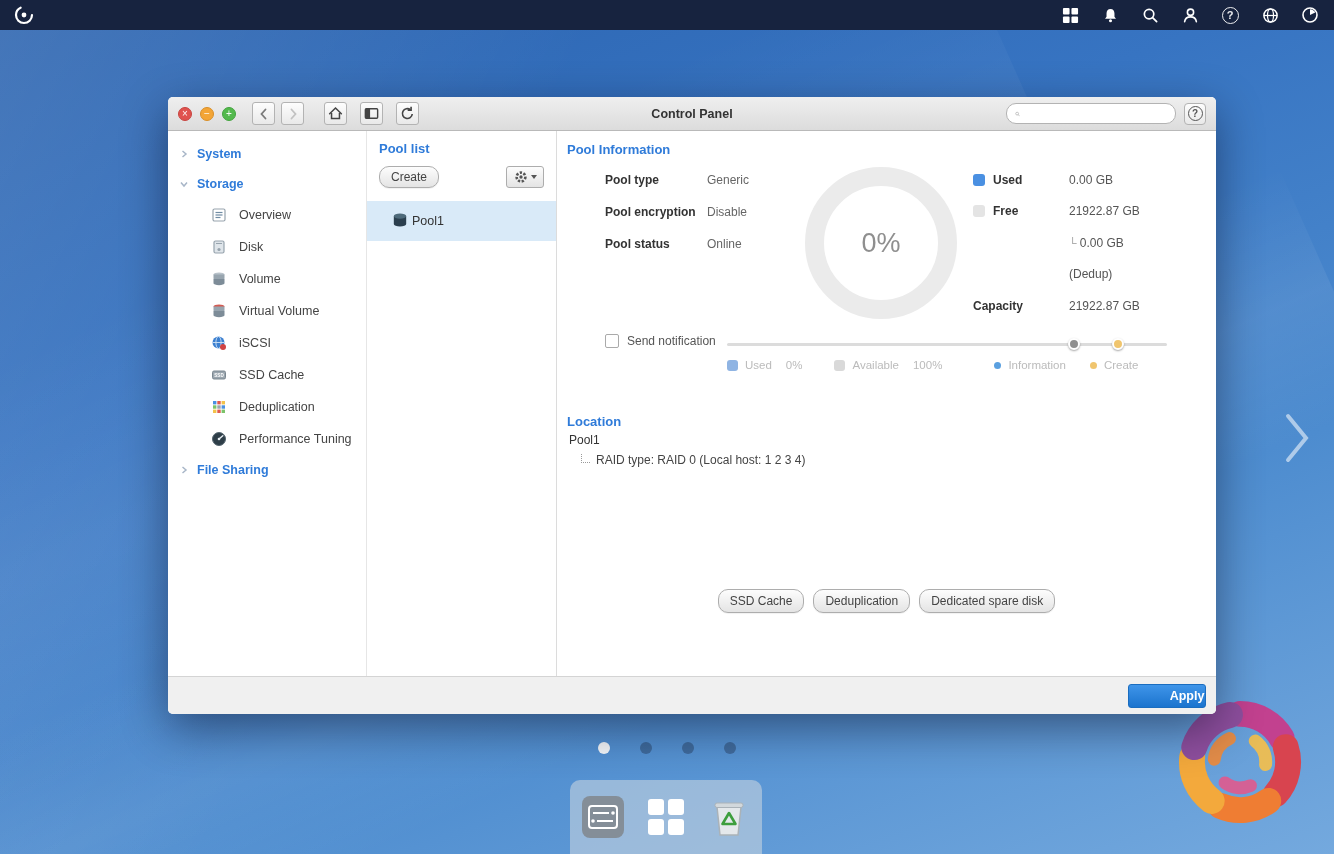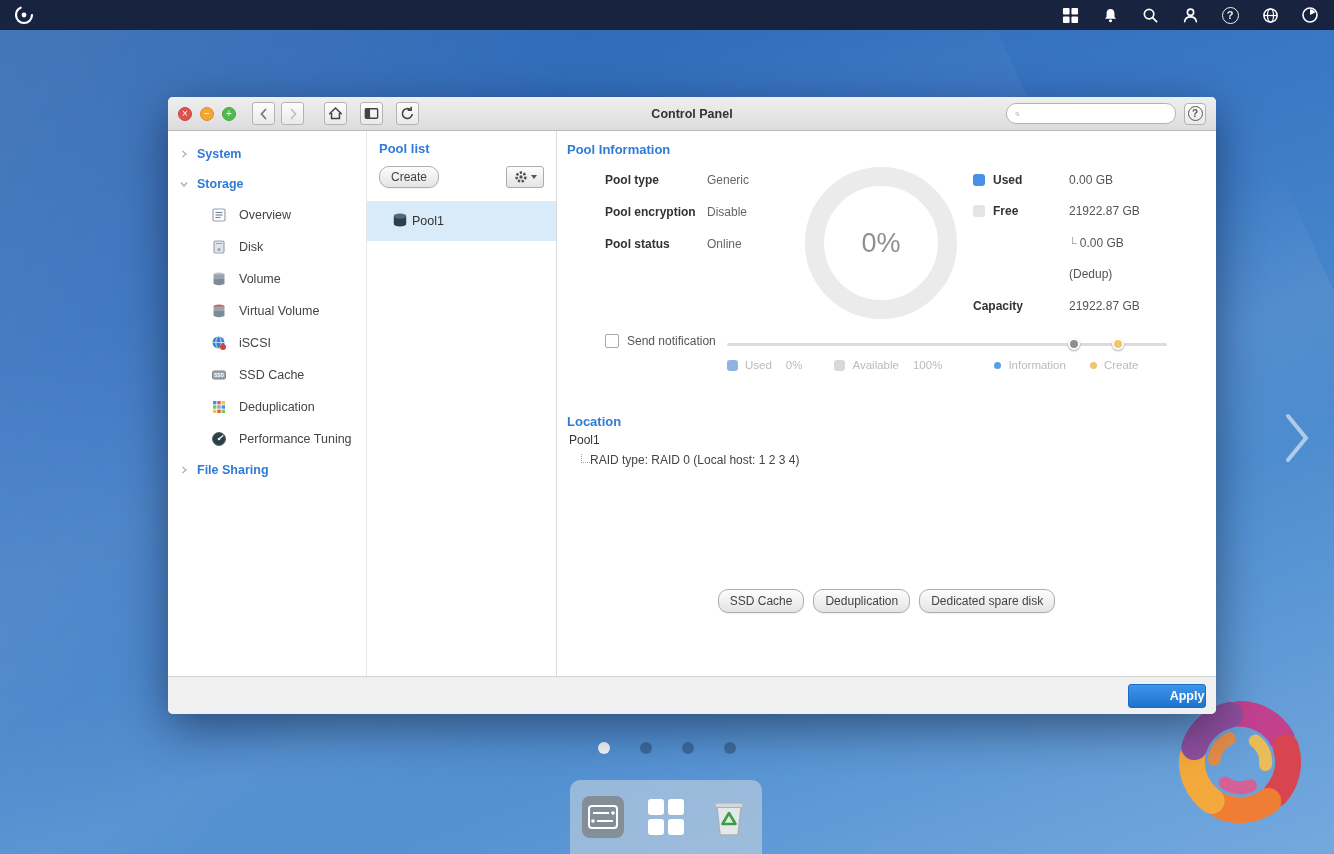--- a/index.html
+++ b/index.html
@@ -110,21 +110,21 @@
   .handle.warn { left:385px; background:#f0c56e; }
   .slider-legend { position:absolute; left:170px; top:228px; width:450px; display:flex; align-items:center;
     font-size:11.5px; color:#bbb; }
   .sl-sw { width:11px; height:11px; border-radius:3px; margin-right:7px; }
   .sl-dot { width:7px; height:7px; border-radius:50%; margin-right:7px; }
   .sl-item { display:flex; align-items:center; }
   .sl-val { margin-left:14px; }
 
   .loc-title { position:absolute; left:10px; top:283px; color:#2f7bd9; font-weight:bold; font-size:13px; }
   .loc-pool { position:absolute; left:12px; top:302px; font-size:12px; color:#333; }
-  .loc-raid { position:absolute; left:24px; top:322px; display:flex; align-items:flex-end; }
+  .loc-raid { position:absolute; left:24px; top:322px; display:flex; align-items:flex-end; gap:6px; }
   .tree-corner { width:9px; height:9px; border-left:1px dotted #9a9a9a; border-bottom:1px dotted #9a9a9a; margin-bottom:4px; }
   .loc-raid-text { font-size:12px; color:#444; }
 
   .action-row { position:absolute; left:0; right:0; top:458px; display:flex; justify-content:center; gap:9px; }
   .action-row .gray-btn { height:24px; }
 
   .bottombar { flex:0 0 38px; background:#f0f0f0; border-top:1px solid #d4d4d4;
     display:flex; align-items:center; justify-content:flex-end; padding-right:10px; border-radius:0 0 5px 5px; }
   .apply-btn { width:78px; height:24px; background:linear-gradient(#3f95e9,#1b74ce); color:#fff;
     border:1px solid #1a6dc0; border-radius:3px; font-size:12.5px; font-weight:bold;

